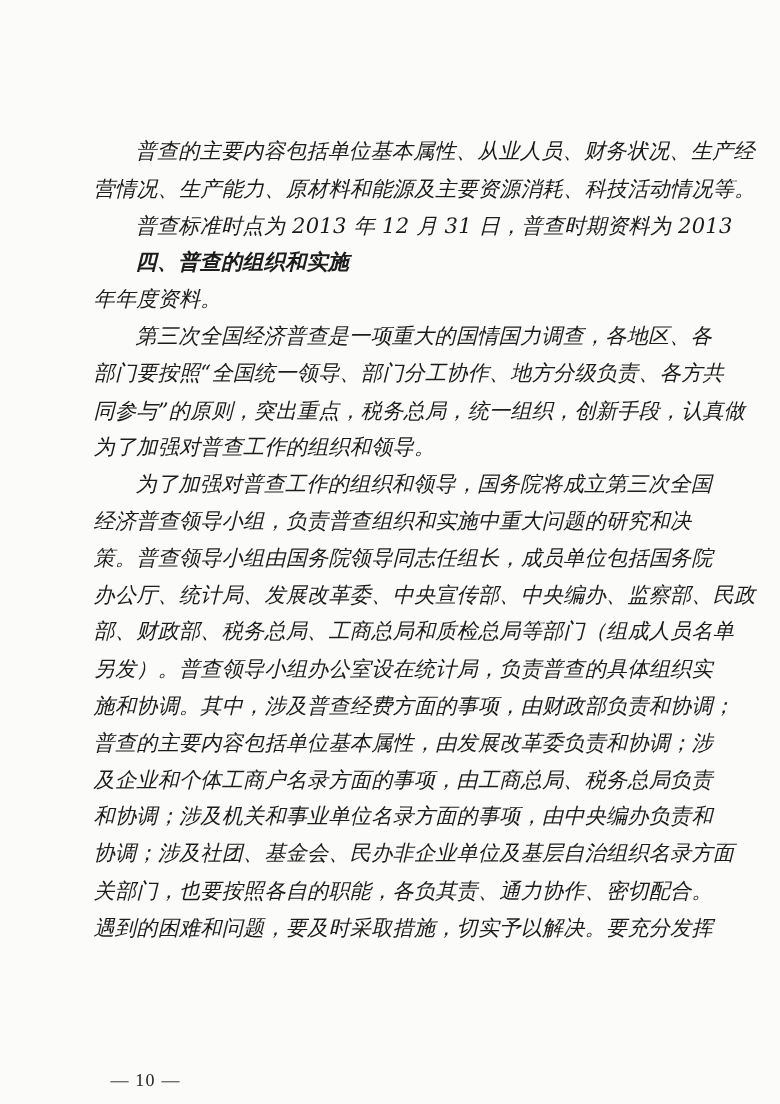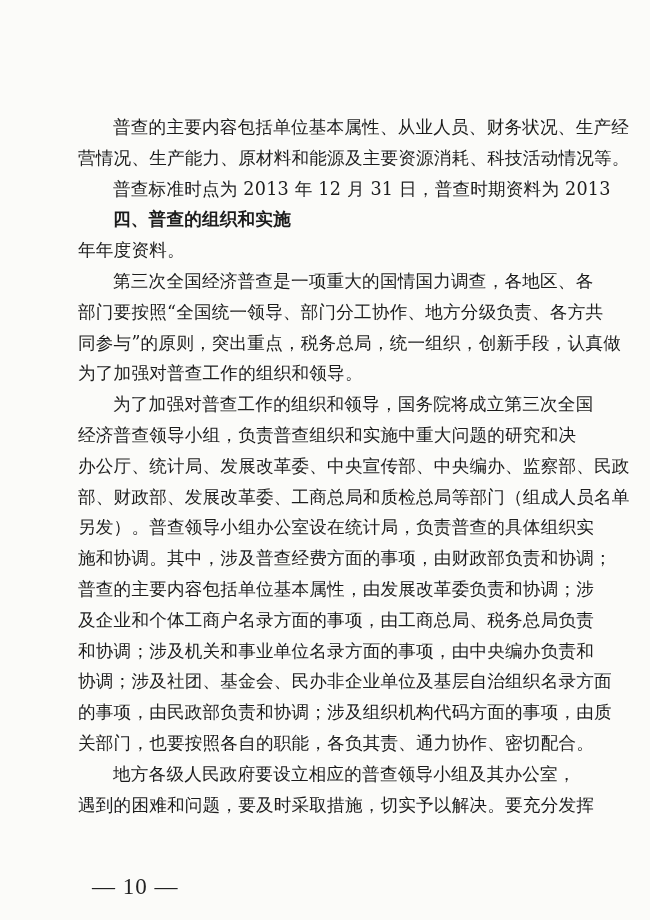--- a/index.html
+++ b/index.html
@@ -17,33 +17,34 @@
     width: 484px;
   }
   .line {
     height: 30.8px;
     line-height: 30.8px;
     font-size: 17.6px;
     white-space: nowrap;
     text-align: justify;
     text-align-last: justify;
     letter-spacing: 0.2px;
+    font-style: italic;
   }
   .line.last { text-align-last: left; }
   .line.indent { padding-left: 35px; }
   .heading {
     font-family: "DejaVu Sans", "Liberation Sans", sans-serif;
     font-weight: bold;
     text-align-last: left;
   }
   .footer {
     position: absolute;
-    left: 92px; top: 874px;
+    left: 92px; top: 893px;
     font-family: "Liberation Serif", "DejaVu Serif", serif;
-    font-size: 23px;
+    font-size: 15px;
     color: #222;
     letter-spacing: 1px;
   }
 </style>
 </head>
 <body>
 
 <div class="page">
 
   <div class="line indent">普查的主要内容包括单位基本属性、从业人员、财务状况、生产经</div>
@@ -54,28 +55,27 @@
 
   <div class="line last">年年度资料。</div>
 
   <div class="line indent">第三次全国经济普查是一项重大的国情国力调查，各地区、各</div>
   <div class="line">部门要按照“全国统一领导、部门分工协作、地方分级负责、各方共</div>
   <div class="line">同参与”的原则，突出重点，税务总局，统一组织，创新手段，认真做</div>
   <div class="line last">为了加强对普查工作的组织和领导。</div>
 
   <div class="line indent">为了加强对普查工作的组织和领导，国务院将成立第三次全国</div>
   <div class="line">经济普查领导小组，负责普查组织和实施中重大问题的研究和决</div>
+  <div class="line">策。普查领导小组由国务院领导同志任组长，成员单位包括国务院</div>
   <div class="line">办公厅、统计局、发展改革委、中央宣传部、中央编办、监察部、民政</div>
-  <div class="line">部、财政部、发展改革委、工商总局和质检总局等部门（组成人员名单</div>
+  <div class="line">部、财政部、税务总局、工商总局和质检总局等部门（组成人员名单</div>
   <div class="line">另发）。普查领导小组办公室设在统计局，负责普查的具体组织实</div>
   <div class="line">施和协调。其中，涉及普查经费方面的事项，由财政部负责和协调；</div>
   <div class="line">普查的主要内容包括单位基本属性，由发展改革委负责和协调；涉</div>
   <div class="line">及企业和个体工商户名录方面的事项，由工商总局、税务总局负责</div>
   <div class="line">和协调；涉及机关和事业单位名录方面的事项，由中央编办负责和</div>
   <div class="line">协调；涉及社团、基金会、民办非企业单位及基层自治组织名录方面</div>
-  <div class="line">的事项，由民政部负责和协调；涉及组织机构代码方面的事项，由质</div>
   <div class="line last">关部门，也要按照各自的职能，各负其责、通力协作、密切配合。</div>
 
-  <div class="line indent">地方各级人民政府要设立相应的普查领导小组及其办公室，</div>
   <div class="line">遇到的困难和问题，要及时采取措施，切实予以解决。要充分发挥</div>
 </div>
 
 <div class="footer">— 10 —</div>
 
 </body></html>

